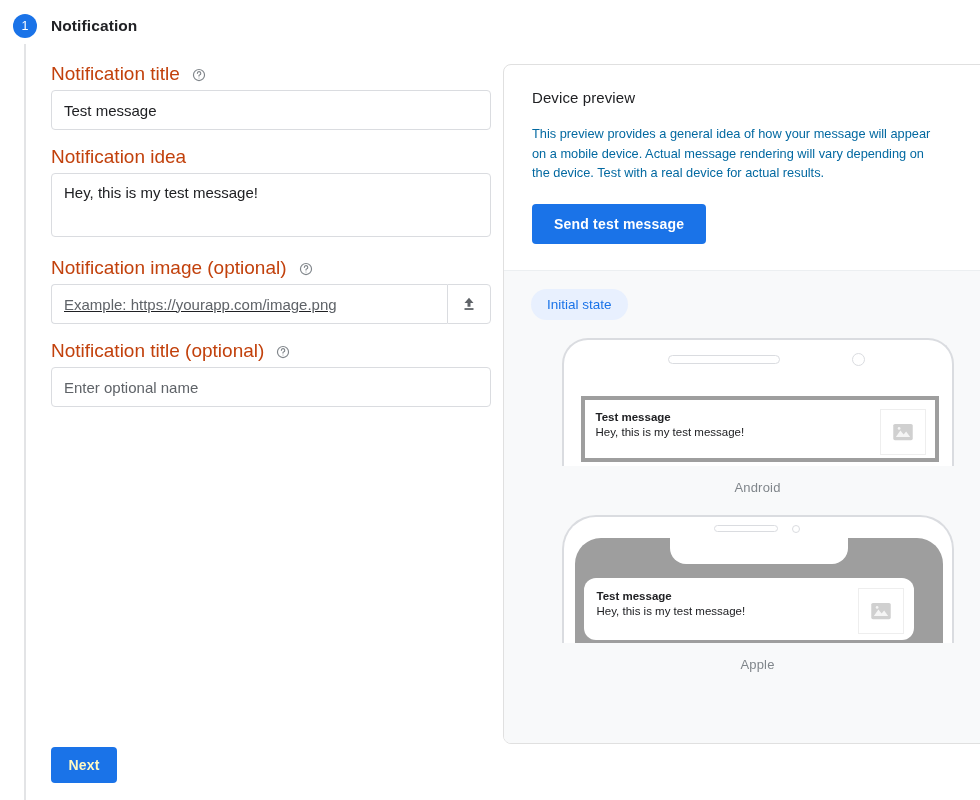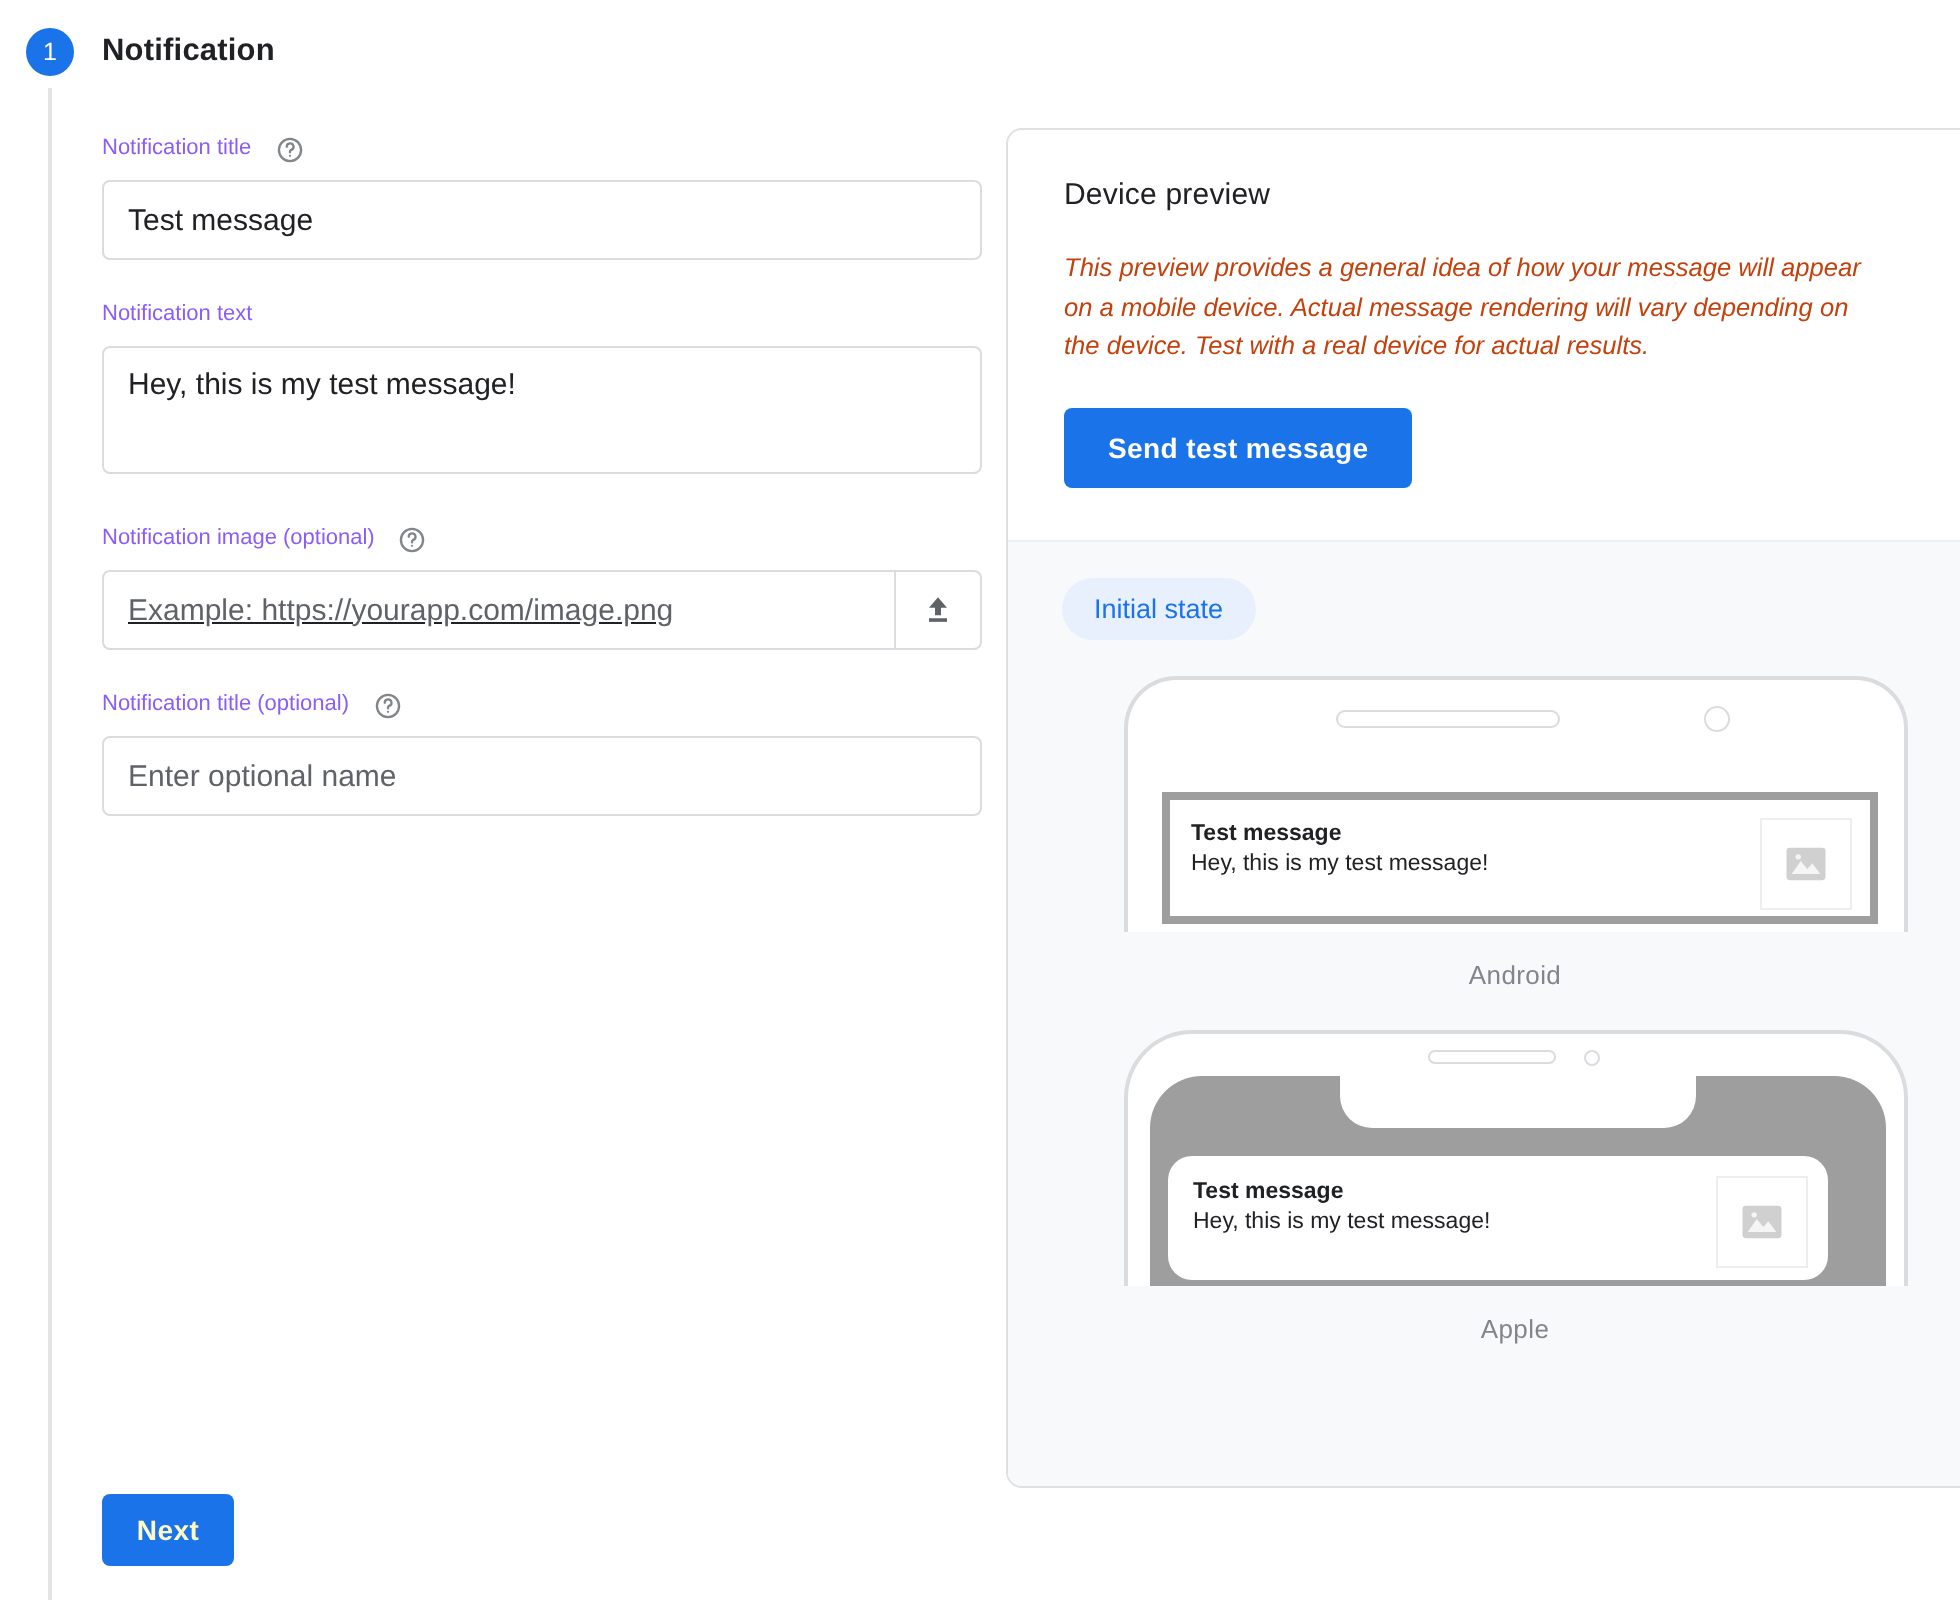--- a/index.html
+++ b/index.html
@@ -64,22 +64,22 @@
 
   
   .form-col {
     position: absolute;
     left: 51px;
     top: 66px;
     width: 440px;
   }
   .field { margin-bottom: 19px; }
   .field-label {
-    font-size: 11px;
-    color: #8b5cf6;
+    font-size: 19px;
+    color: #c2410c;
     margin-bottom: 8px;
     display: flex;
     align-items: center;
     gap: 12px;
     line-height: 16px;
   }
   .help-icon {
     width: 14px;
     height: 14px;
     display: inline-block;
@@ -178,25 +178,24 @@
     border-bottom: 1px solid #eceff1;
   }
   .preview-title {
     font-size: 15px;
     color: #202124;
     margin-bottom: 18px;
     letter-spacing: 0.1px;
   }
   .preview-desc {
     font-size: 12.8px;
-    color: #c2410c;
+    color: #0369a1;
     line-height: 19.5px;
     margin-bottom: 21px;
     width: 400px;
-    font-style: italic;
   }
   .send-test-btn {
     height: 40px;
     padding: 0 22px;
     background: #1a73e8;
     color: #fff;
     border: none;
     border-radius: 4px;
     font-family: "Liberation Sans", sans-serif;
     font-size: 14px;
@@ -424,21 +423,21 @@
             <path d="M9.2 9.2a2.9 2.9 0 1 1 3.6 2.8c-.6.2-.8.7-.8 1.3v.6" stroke-linecap="round"></path>
             <circle cx="12" cy="17" r="0.9" fill="#80868b" stroke="none"></circle>
           </svg>
         </span>
       </div>
       <input class="text-input" type="text" value="Test message" style="">
     </div>
 
     <div class="field">
       <div class="field-label">
-        <span>Notification text</span>
+        <span>Notification idea</span>
       </div>
       <textarea class="text-area" style="">Hey, this is my test message!</textarea>
     </div>
 
     <div class="field">
       <div class="field-label">
         <span>Notification image (optional)</span>
         <span class="help-icon">
           <svg width="14" height="14" viewBox="0 0 24 24" fill="none" stroke="#80868b" stroke-width="2">
             <circle cx="12" cy="12" r="9.5"></circle>

